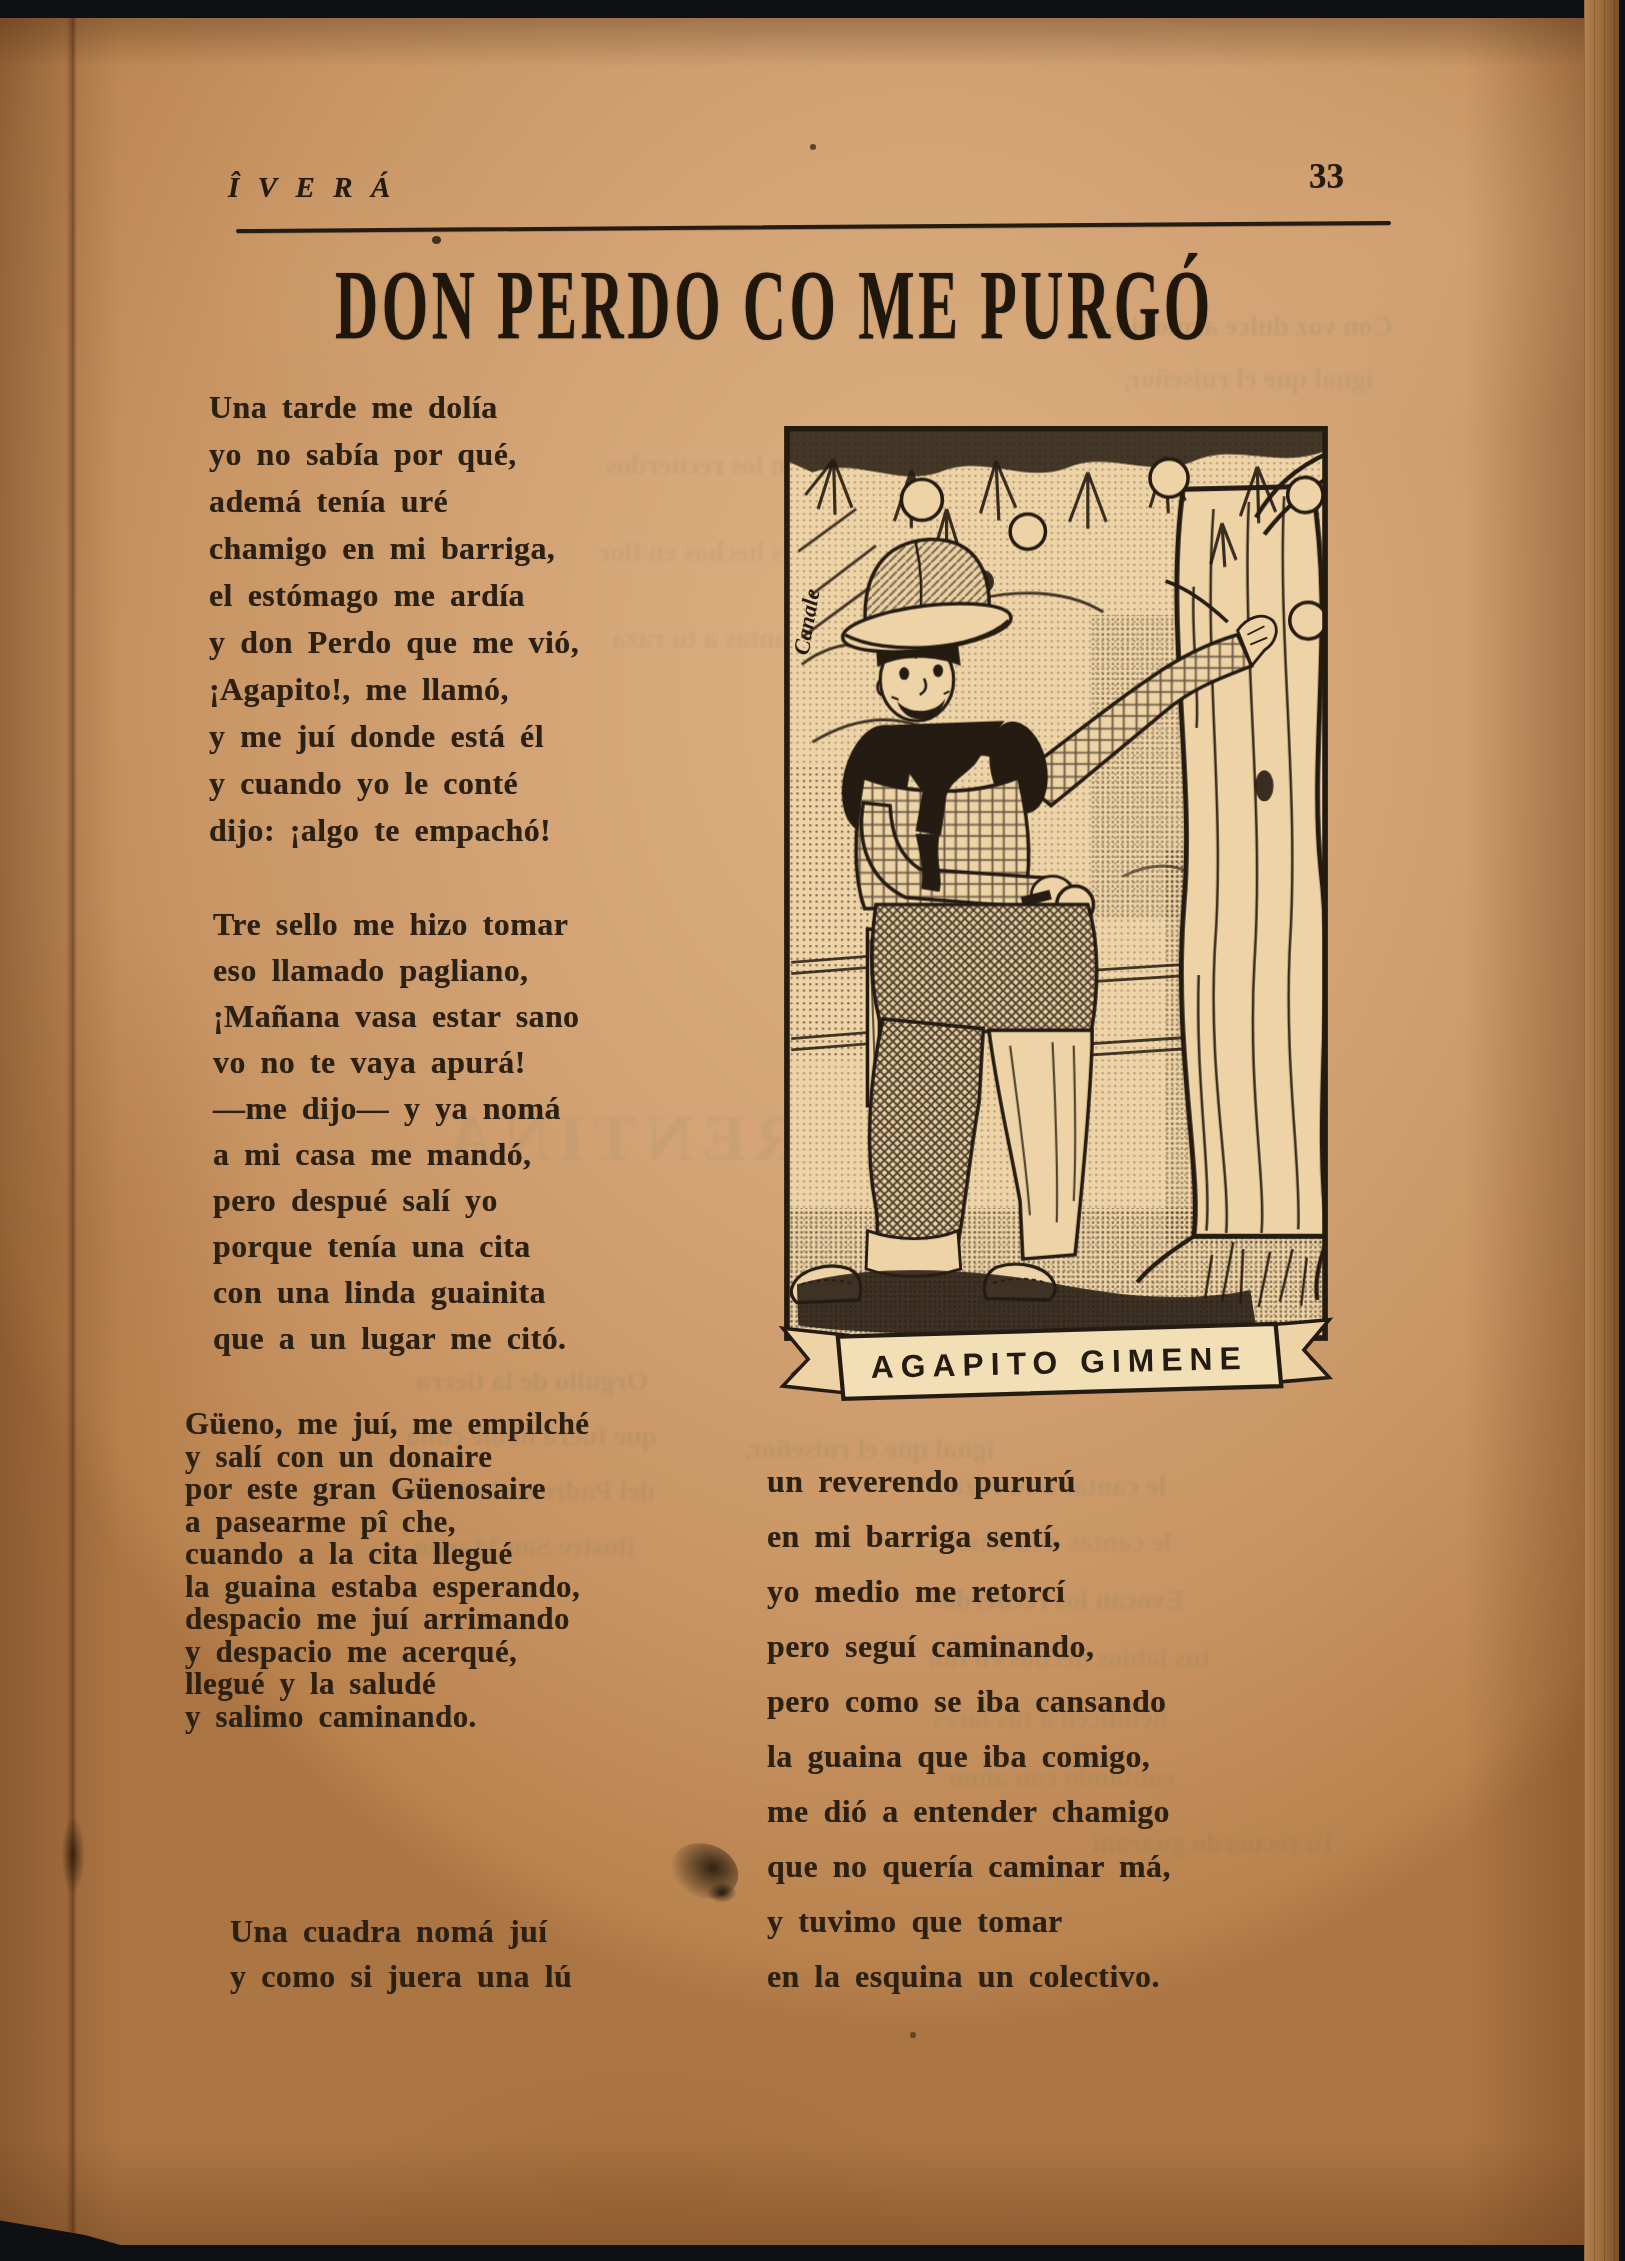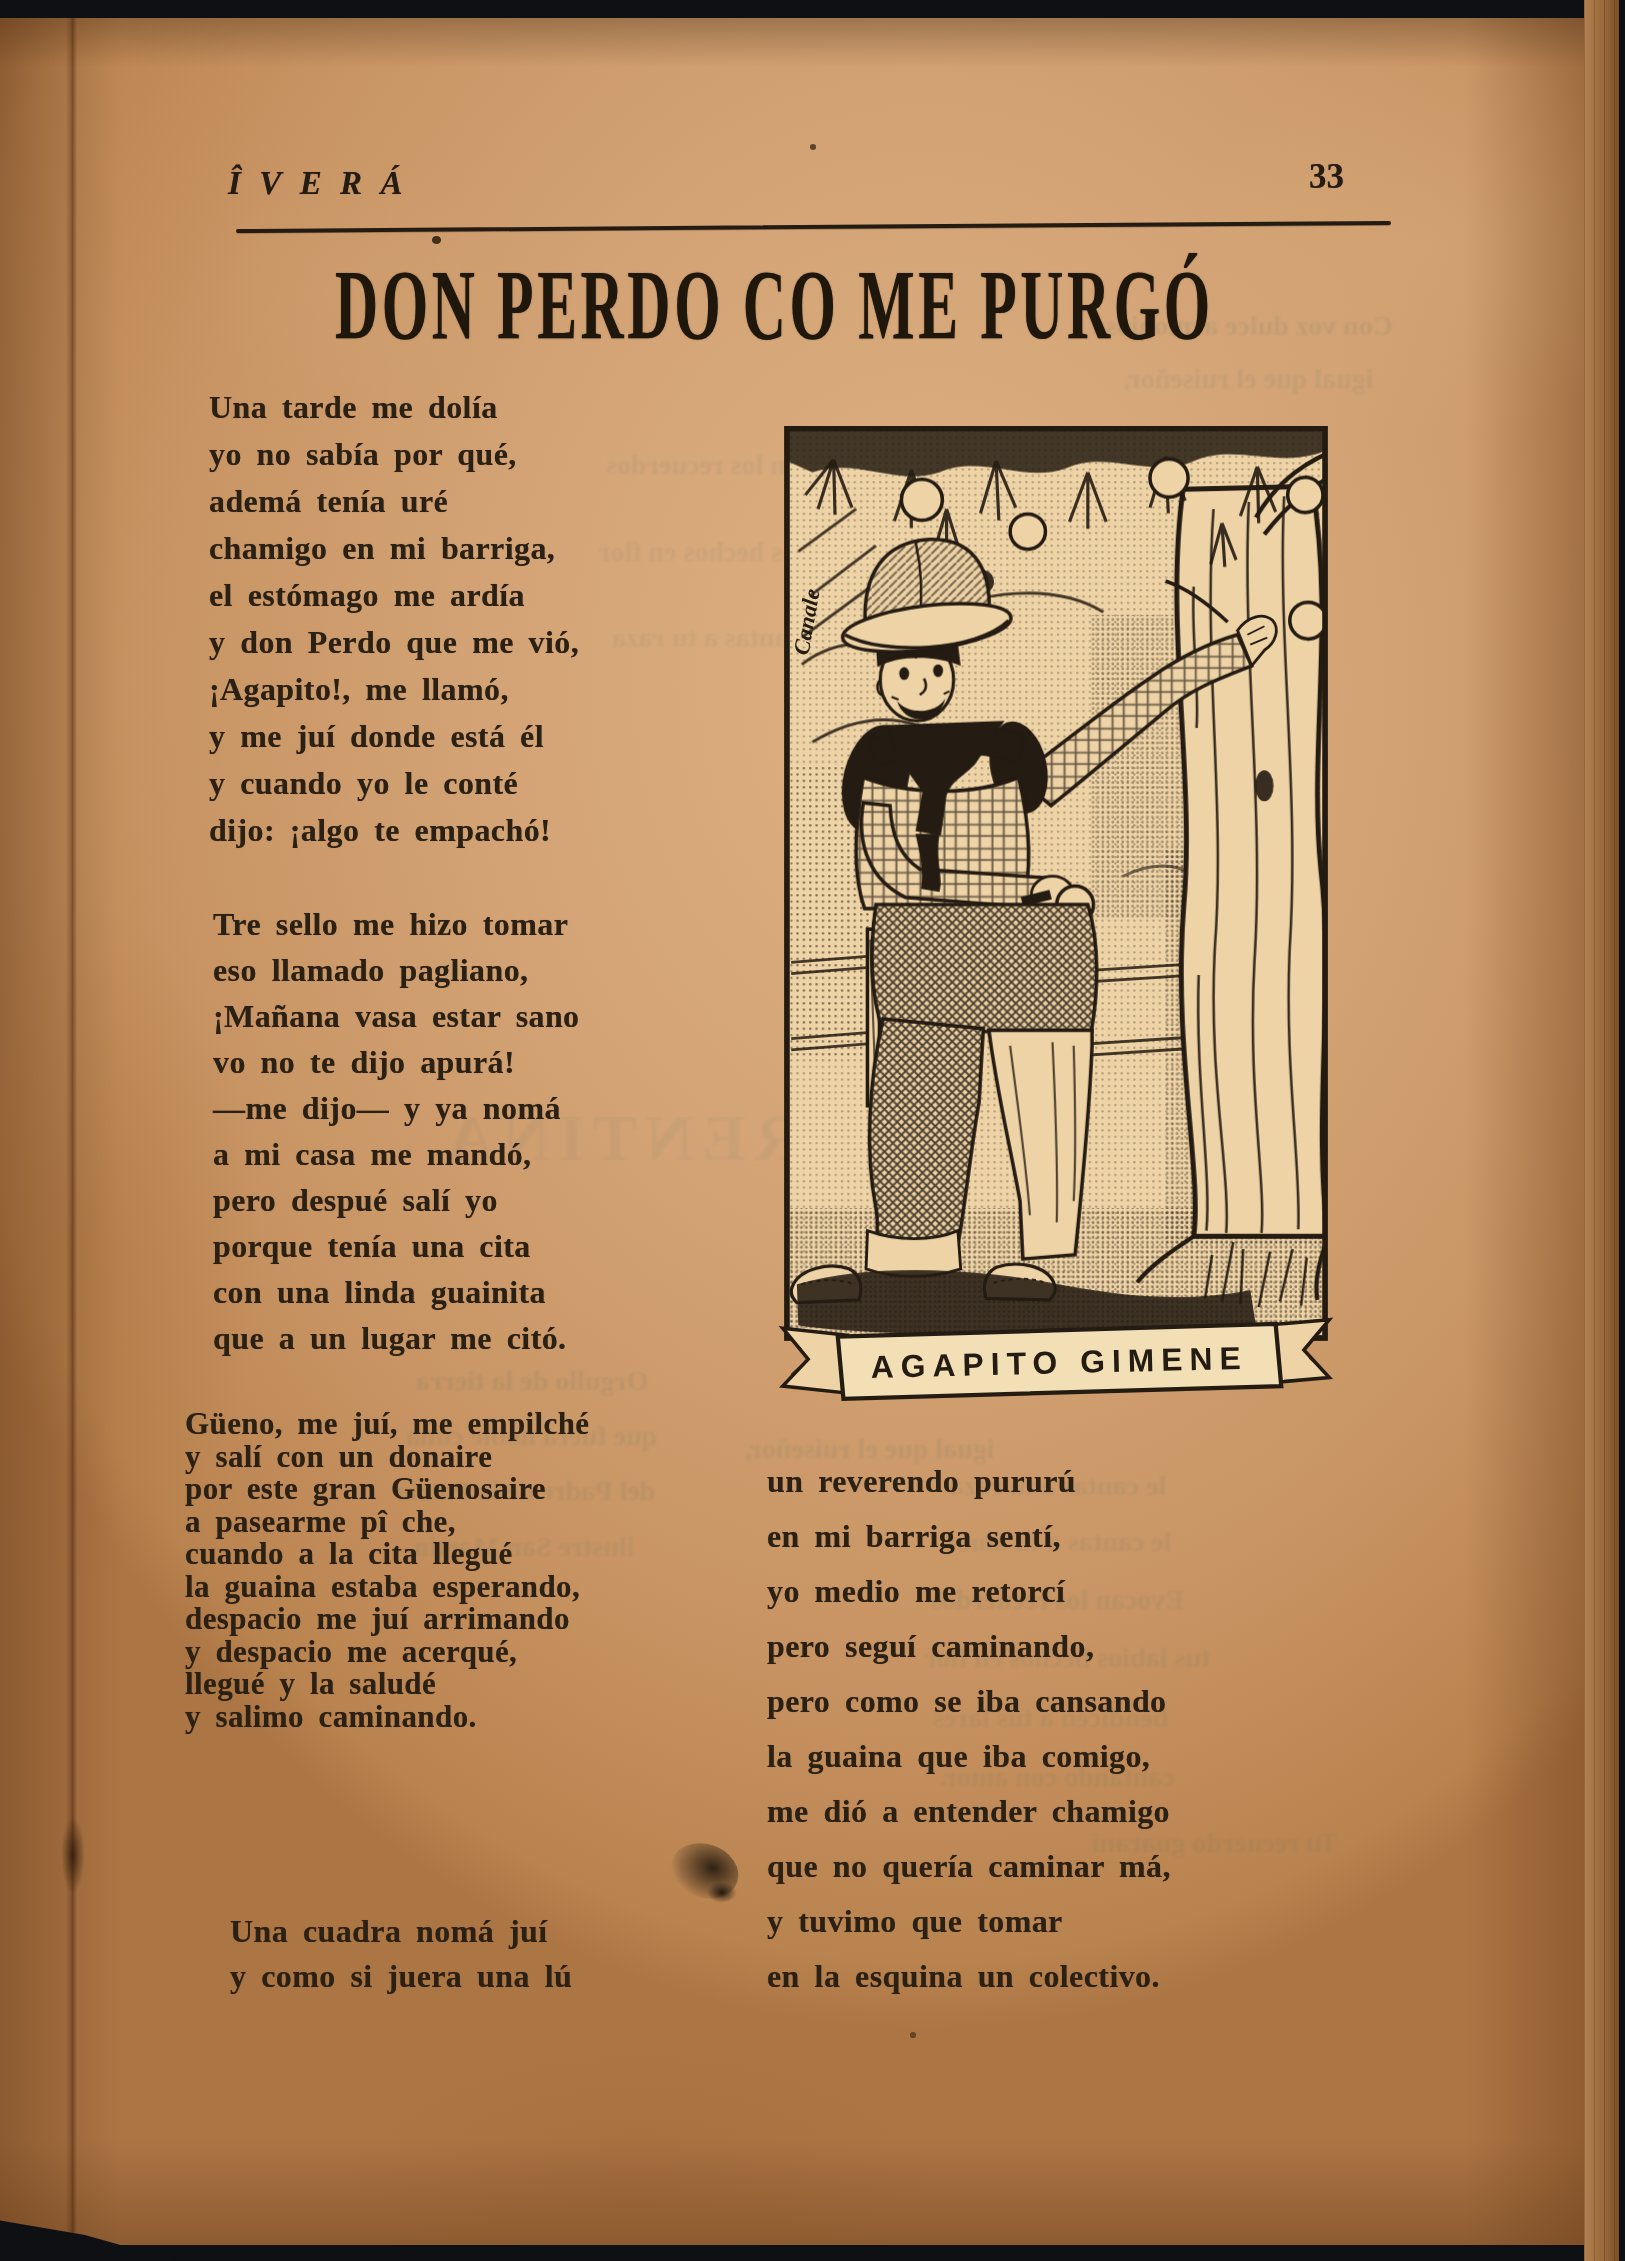--- a/index.html
+++ b/index.html
@@ -44,21 +44,21 @@
     position:absolute; left:1584px; top:0; width:35px; height:2261px;
     background:
       repeating-linear-gradient(90deg, rgba(60,32,12,.25) 0 1.4px, rgba(60,32,12,0) 1.4px 10px),
       linear-gradient(90deg,#b2804e,#9a6a3c 55%,#7c4f26);
   }
   .corner-bl {
     position:absolute; left:0; top:2203px; width:177px; height:58px; background:#0f1013;
     clip-path:polygon(0 30%, 48% 55%, 100% 100%, 0 100%);
   }
   .mast {
-    left:228px; top:165px; font-size:33px; font-weight:bold; font-style:italic;
+    left:228px; top:171px; font-size:29px; font-weight:bold; font-style:italic;
     letter-spacing:18.4px; color:#241b12; text-shadow:0 0 0.7px rgba(36,27,18,.5);
   }
   .pagenum {
     left:1309px; top:157px; font-size:35px; font-weight:bold; color:#241b12;
     text-shadow:0 0 0.7px rgba(36,27,18,.5);
   }
   .rule {
     left:236px; top:225px; width:1155px; height:3.5px; background:#241b12;
     transform:rotate(-0.4deg); border-radius:2.1px; box-shadow:0 1.4px 0.7px -0.7px rgba(36,27,18,.35);
   }
@@ -146,21 +146,21 @@
   <div>¡Agapito!, me llamó,</div>
   <div>y me juí donde está él</div>
   <div>y cuando yo le conté</div>
   <div>dijo: ¡algo te empachó!</div>
 </div>
 
 <div class="stanza s2">
   <div>Tre sello me hizo tomar</div>
   <div>eso llamado pagliano,</div>
   <div>¡Mañana vasa estar sano</div>
-  <div>vo no te dijo apurá!</div>
+  <div>vo no te vaya apurá!</div>
   <div>—me dijo— y ya nomá</div>
   <div>a mi casa me mandó,</div>
   <div>pero despué salí yo</div>
   <div>porque tenía una cita</div>
   <div>con una linda guainita</div>
   <div>que a un lugar me citó.</div>
 </div>
 
 <div class="stanza s3">
   <div>Güeno, me juí, me empilché</div>

